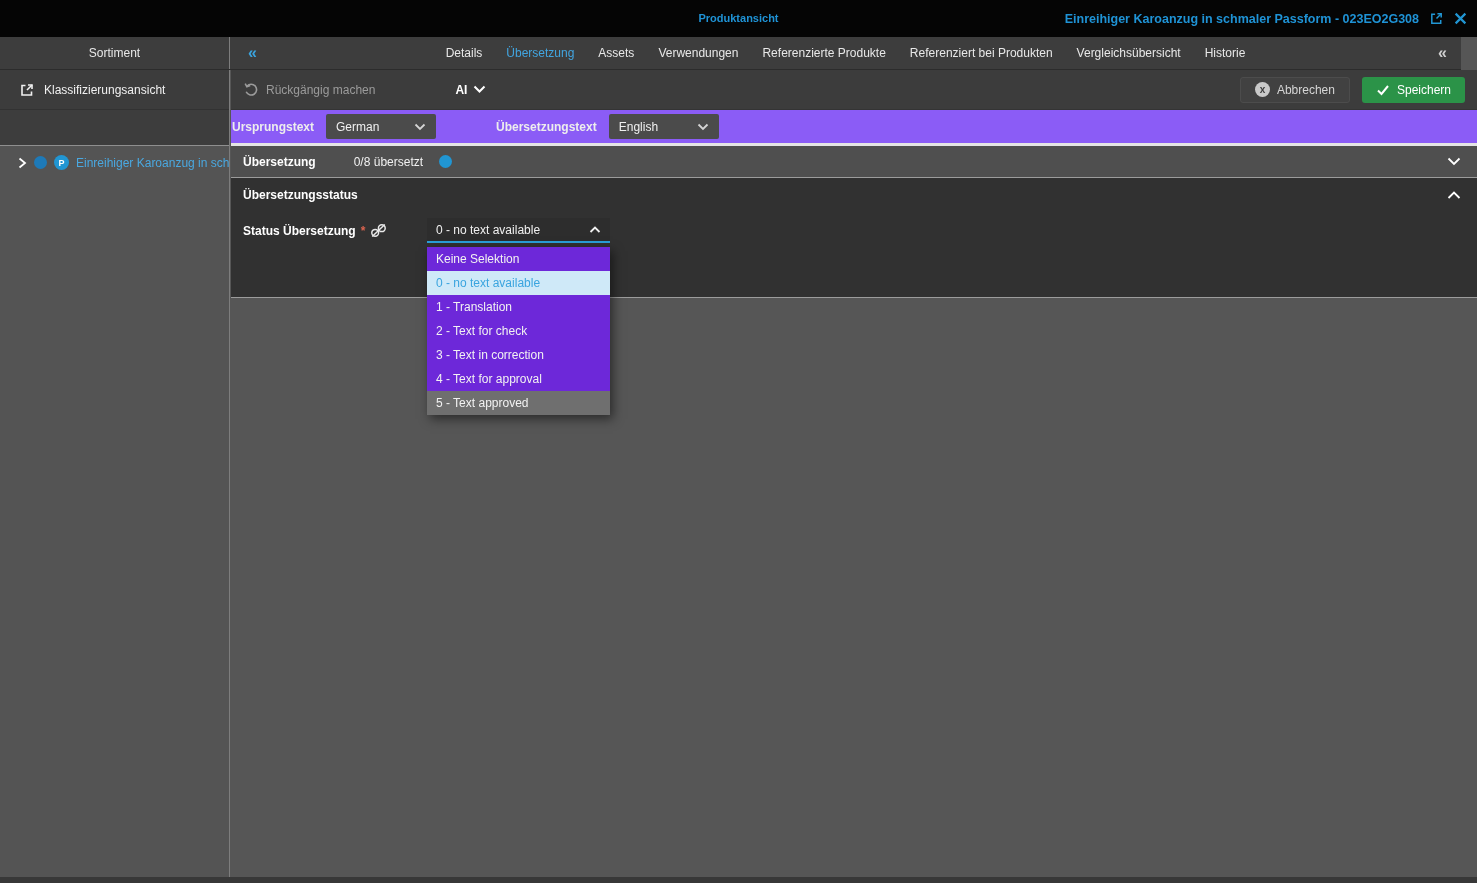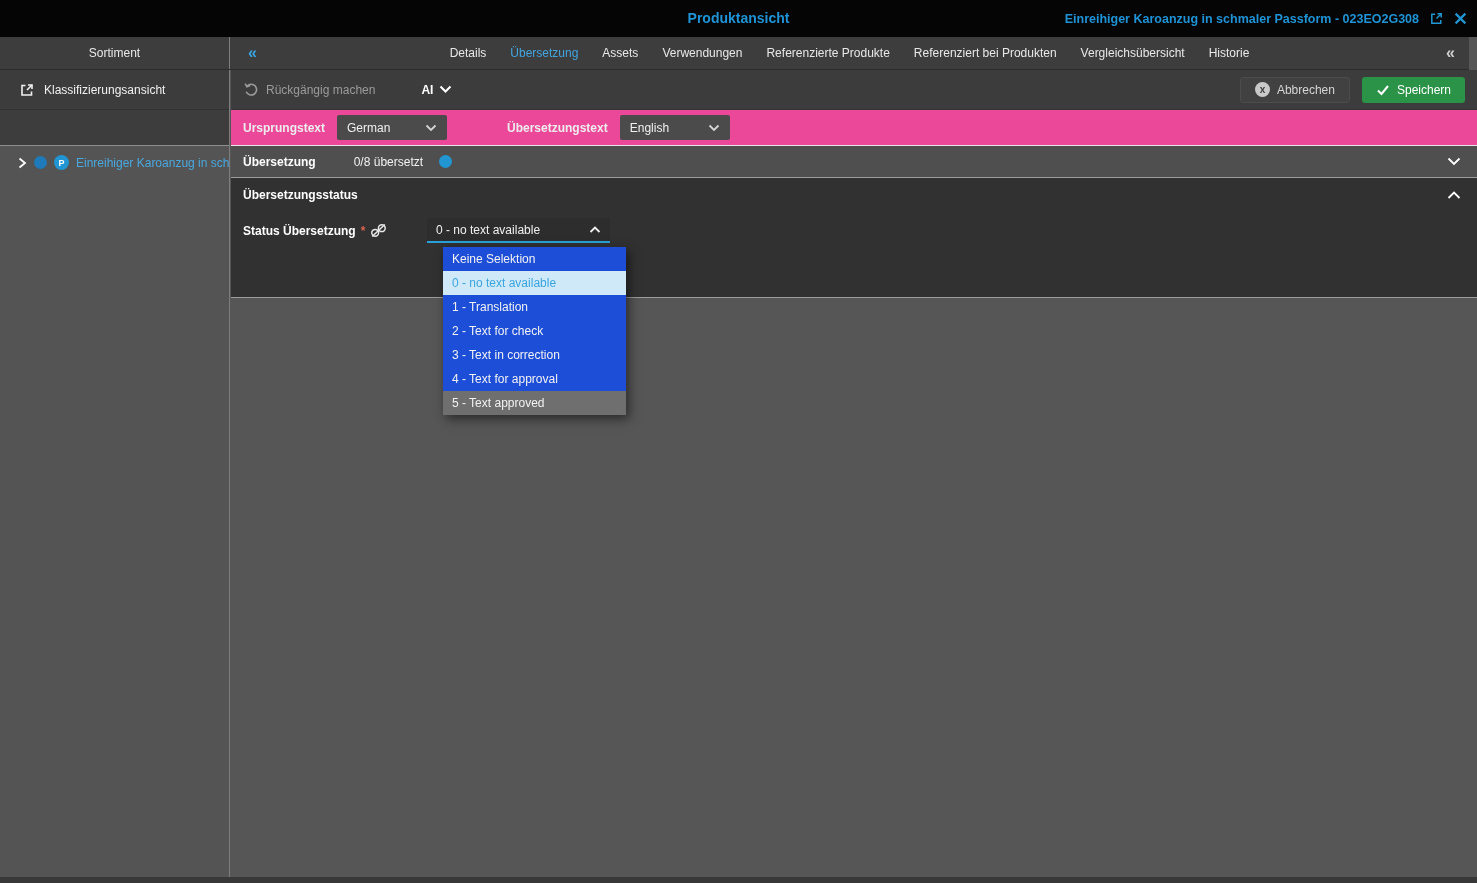--- a/index.html
+++ b/index.html
@@ -10,32 +10,32 @@
     font-family:"Liberation Sans", sans-serif;
     color:#f0f0f0; font-size:12px;
     -webkit-font-smoothing:antialiased;
   }
   svg { display:block; }
 
   
   .topbar { position:absolute; top:0; left:0; right:0; height:37px; background:#050505; }
   .topbar-title {
     position:absolute; left:50%; transform:translateX(-50%);
-    line-height:37px; font-weight:bold; font-size:14px; color:#1f93d6;
+    line-height:37px; font-weight:bold; font-size:11px; color:#1f93d6;
   }
   .topbar-right {
     position:absolute; right:10px; top:0; height:37px;
     display:flex; align-items:center; gap:10px;
   }
   .product-label { color:#1f93d6; font-weight:bold; font-size:12.5px; }
   .icon-btn { display:flex; align-items:center; justify-content:center; cursor:pointer; }
 
   
   .tabbar {
-    position:absolute; top:37px; left:0; right:8px; height:33px;
+    position:absolute; top:37px; left:0; right:16px; height:33px;
     background:#3d3d3d; border-bottom:1px solid #2c2c2c; display:flex;
   }
   .tabbar-left {
     width:230px; flex:none; border-right:1px solid #7d7d7d;
     display:flex; align-items:center; justify-content:center;
     color:#e8e8e8; font-size:12px;
   }
   .tabbar-main { position:relative; flex:1; display:flex; align-items:center; }
   .collapse-left {
     position:absolute; left:18px; color:#3aa4df;
@@ -70,40 +70,40 @@
     width:15px; height:15px; border-radius:50%; background:#2196d3; flex:none;
     color:#fff; font-size:9px; font-weight:bold;
     display:flex; align-items:center; justify-content:center;
   }
 
   
   .content { position:absolute; top:70px; left:231px; right:0; bottom:0; background:#565656; }
 
   .toolbar {
     height:40px; background:#3c3c3c; border-bottom:1px solid #343434;
-    display:flex; align-items:center; padding:0 12px;
+    display:flex; align-items:center; padding:0 12px;gap:34px;
   }
   .undo-group { display:flex; align-items:center; gap:8px; color:#9b9b9b; cursor:default; }
   .ai-group { display:flex; align-items:center; gap:6px; margin-left:46px; font-weight:bold; color:#fff; cursor:pointer; }
   .toolbar-right { margin-left:auto; display:flex; align-items:center; gap:12px; }
   .btn {
     height:26px; border-radius:3px; display:flex; align-items:center; gap:7px;
     padding:0 14px; font-size:12px; cursor:pointer; border:none;
     font-family:"Liberation Sans", sans-serif;
   }
   .btn-cancel { background:#414141; color:#d6d6d6; border:1px solid #4c4c4c; }
   .cancel-circle {
     width:15px; height:15px; border-radius:50%; background:#c9c9c9;
     color:#3d3d3d; font-size:10px; font-weight:bold; line-height:15px; text-align:center;
   }
   .btn-save { background:#2b9348; color:#fff; }
 
   .langbar {
-    height:36px; background:#ec4899; border-bottom:1px solid #e5e5e5;
-    display:flex; align-items:center; padding-left:12px; gap:12px;
+    height:36px; background:#8b5cf6; border-bottom:3px solid #e5e5e5;
+    display:flex; align-items:center; padding-left:1px; gap:12px;
   }
   .lang-label { color:#ededed; font-weight:bold; }
   .lang-select {
     width:110px; height:25px; background:#4b4b4b; border-radius:2px;
     display:flex; align-items:center; justify-content:space-between;
     padding:0 10px; color:#f0f0f0; cursor:pointer;
   }
   .lang-gap { width:36px; }
 
   .section-head {
@@ -128,21 +128,21 @@
   }
   .req { color:#d9634f; font-weight:bold; }
 
   .select-wrap { position:relative; width:183px; }
   .select-control {
     height:25px; background:#2d2d2d; border-bottom:2px solid #2a9fd8;
     display:flex; align-items:center; justify-content:space-between;
     padding:0 9px; color:#f0f0f0; cursor:pointer;
   }
   .menu {
-    position:absolute; top:29px; left:16px; width:183px; background:#1d4ed8;
+    position:absolute; top:29px; left:0; width:183px; background:#6d28d9;
     box-shadow:3px 4px 10px rgba(0,0,0,0.5); z-index:20;
   }
   .option {
     height:24px; line-height:24px; padding-left:9px;
     color:#f2f2f2; cursor:pointer; white-space:nowrap;
   }
   .option.selected { background:#cfe9f8; color:#3aa4df; }
   .option.hovered { background:#6f6f6f; }
 
   .bottom-strip {

